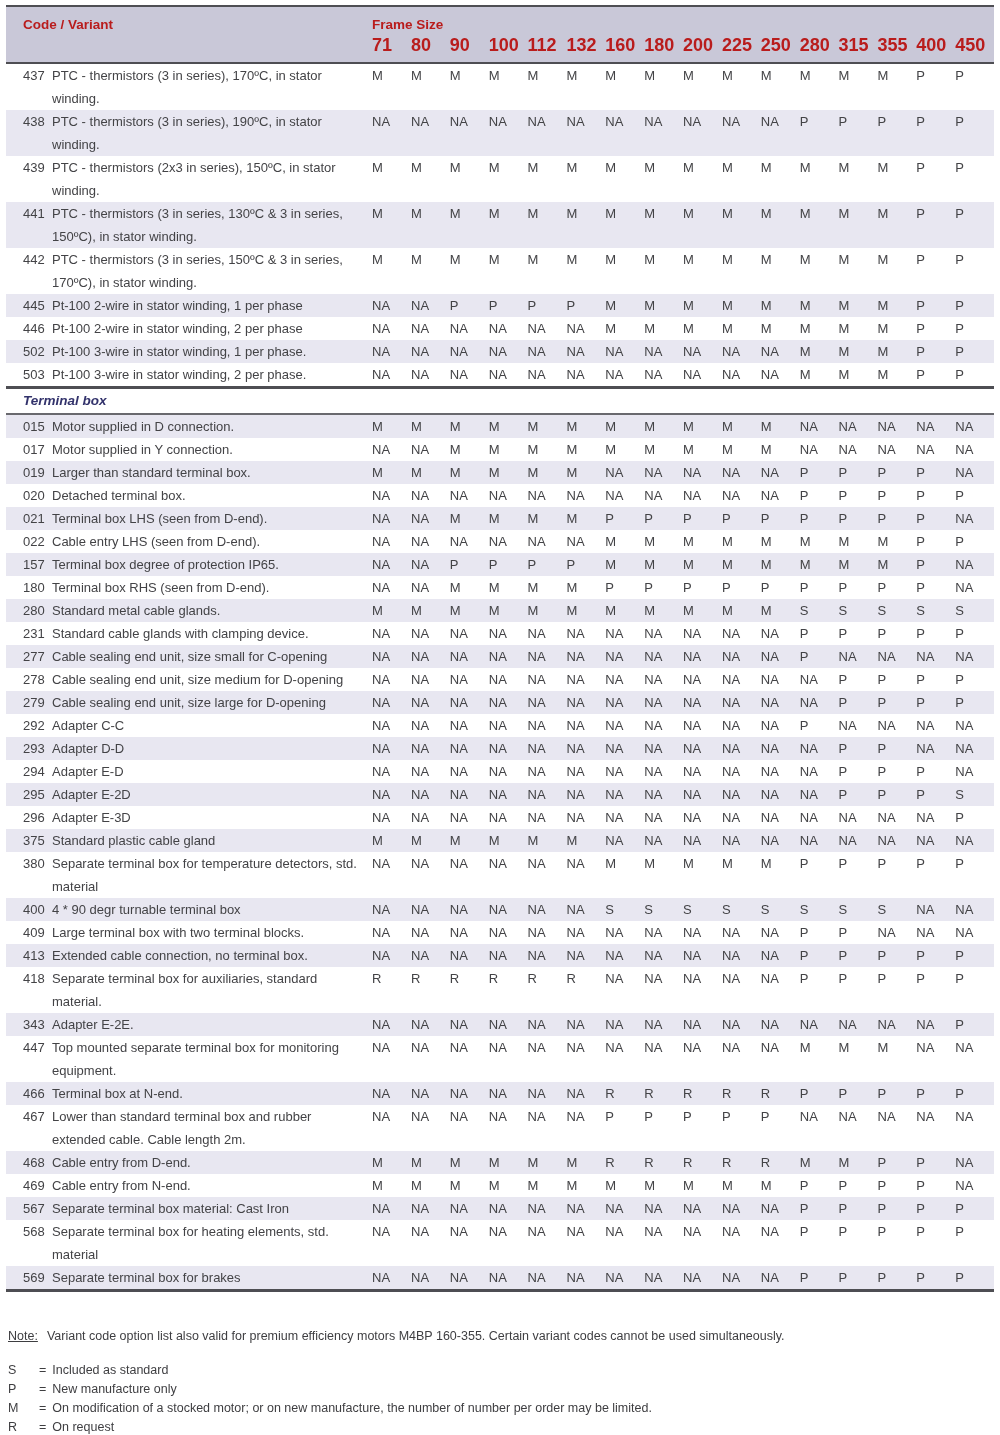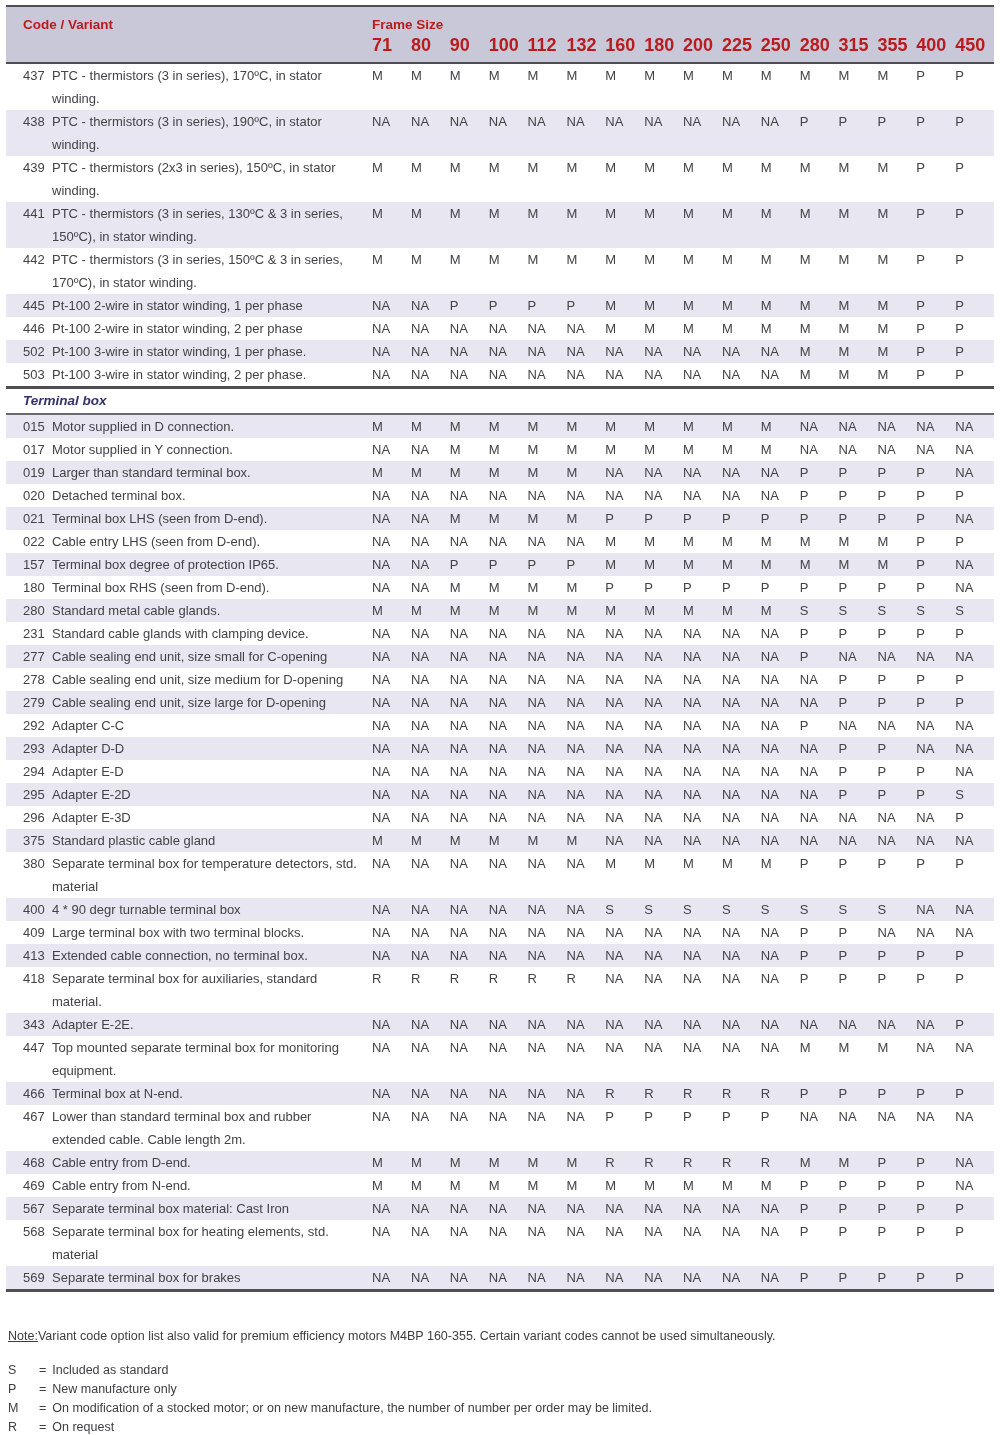--- a/index.html
+++ b/index.html
@@ -38,21 +38,21 @@
   tr.section-row td {
     font-weight: bold; color: var(--section-title-color, #32326b);
     font-size: 13.5px; line-height: 24px; padding-left: 17px; background: #fff;
     border-top: 3px solid #4e4e53;
     border-bottom: 2px solid #69696e;
     font-style: italic;
   }
 
   .notes { padding: 36px 2px 0 2px; font-size: 12.5px; color: #3e3e41; }
   .note-line { display: flex; line-height: 17px; }
-  .note-label { margin-right: 0; flex: 0 0 auto; text-decoration: underline; }
+  .note-label { margin-right: 9px; flex: 0 0 auto; text-decoration: underline; }
   .legend { margin-top: 16px; }
   .legend-item { display: flex; line-height: 19px; }
   .legend-symbol { flex: 0 0 31px; }
   .legend-eq { margin-right: 6px; flex: 0 0 auto; }
 </style>
 </head>
 <body>
 
 <div class="page">
 

